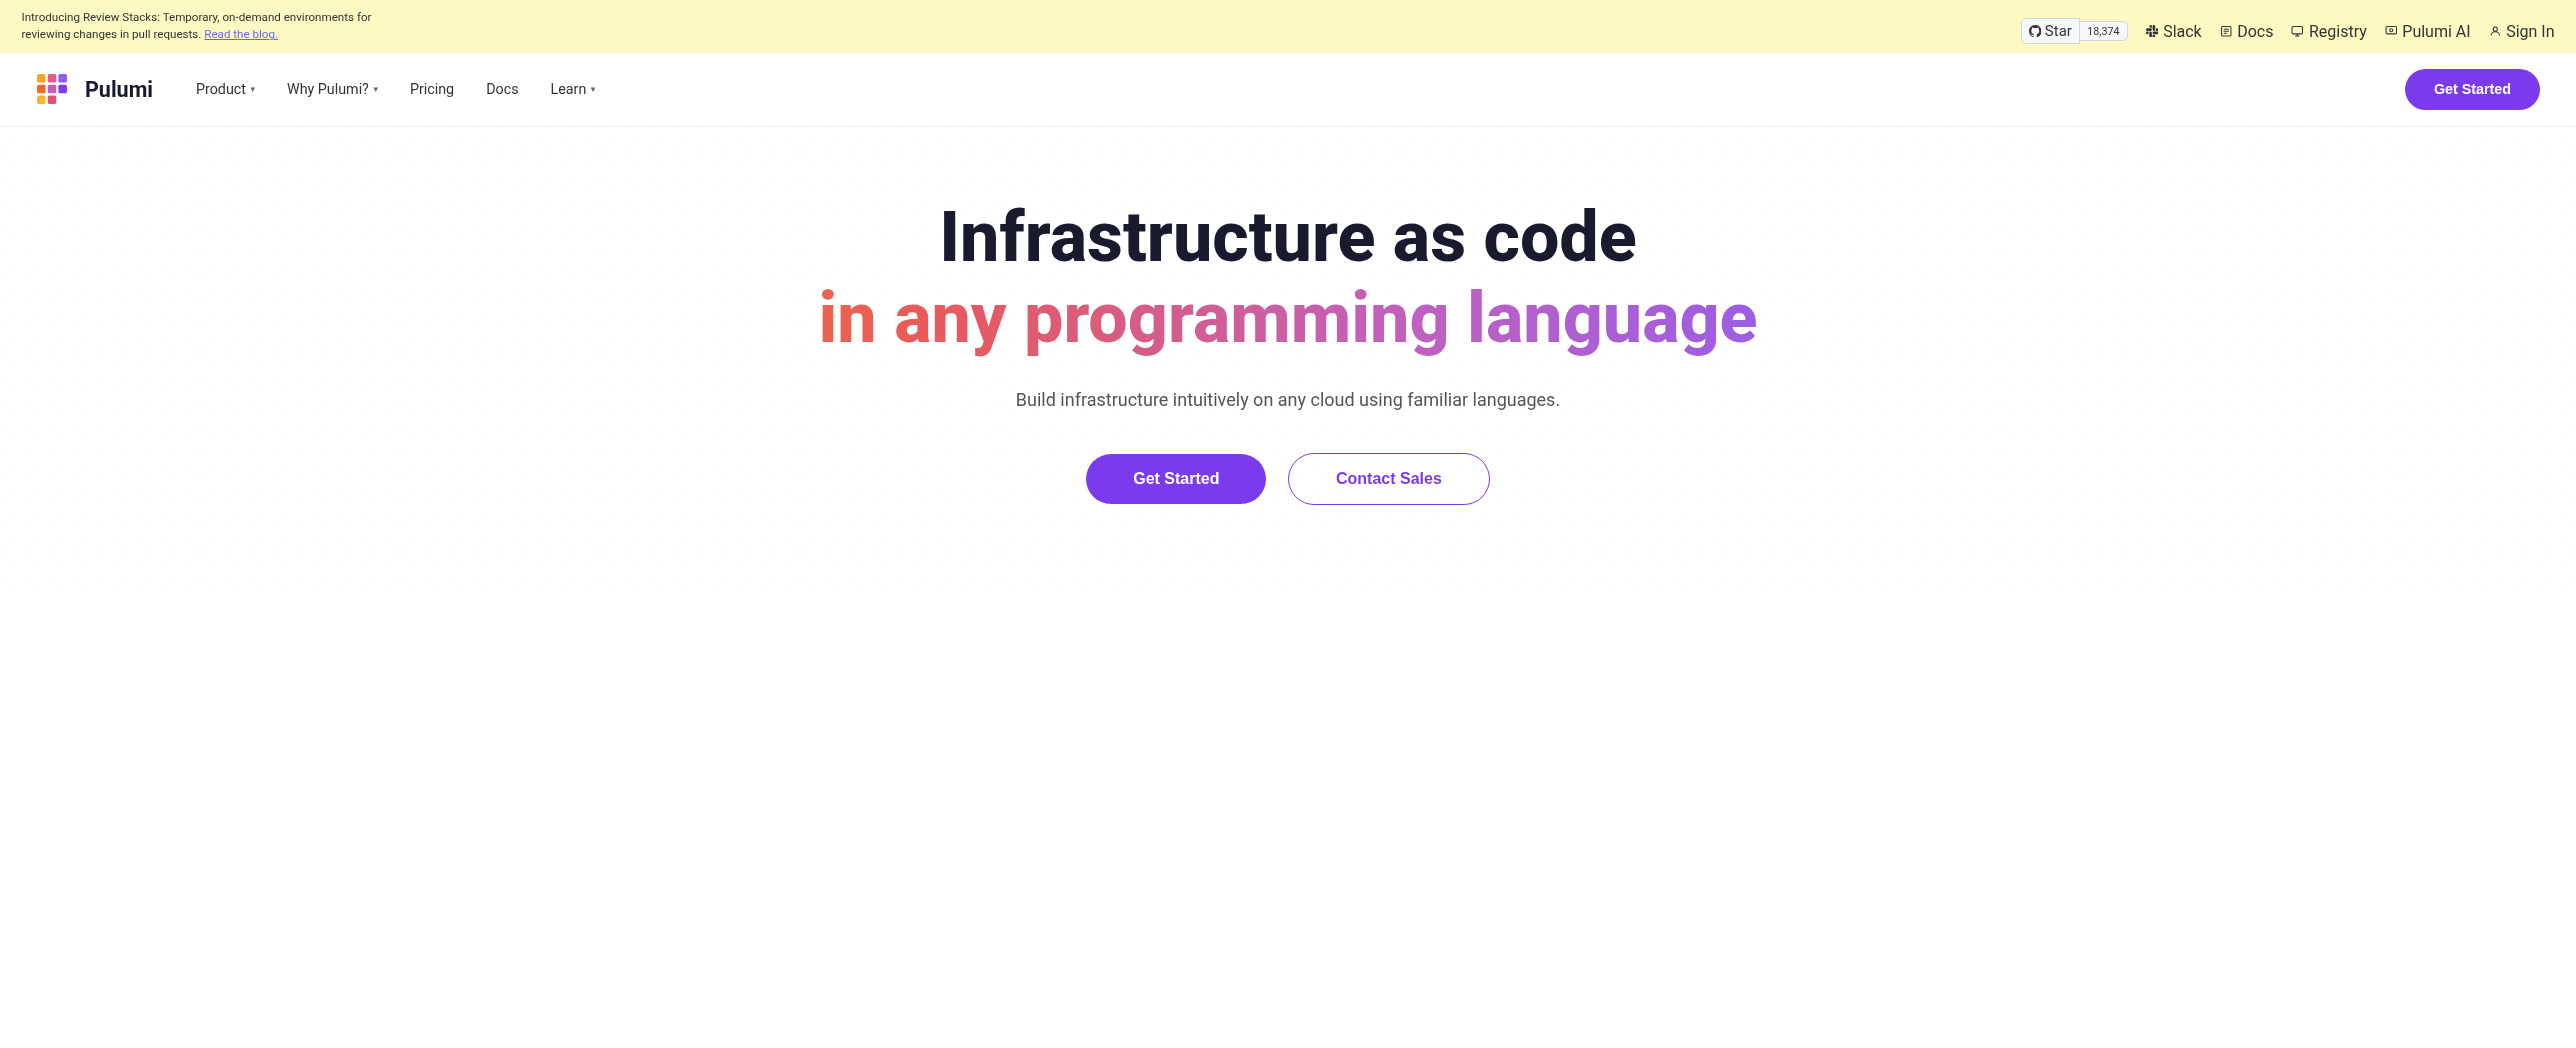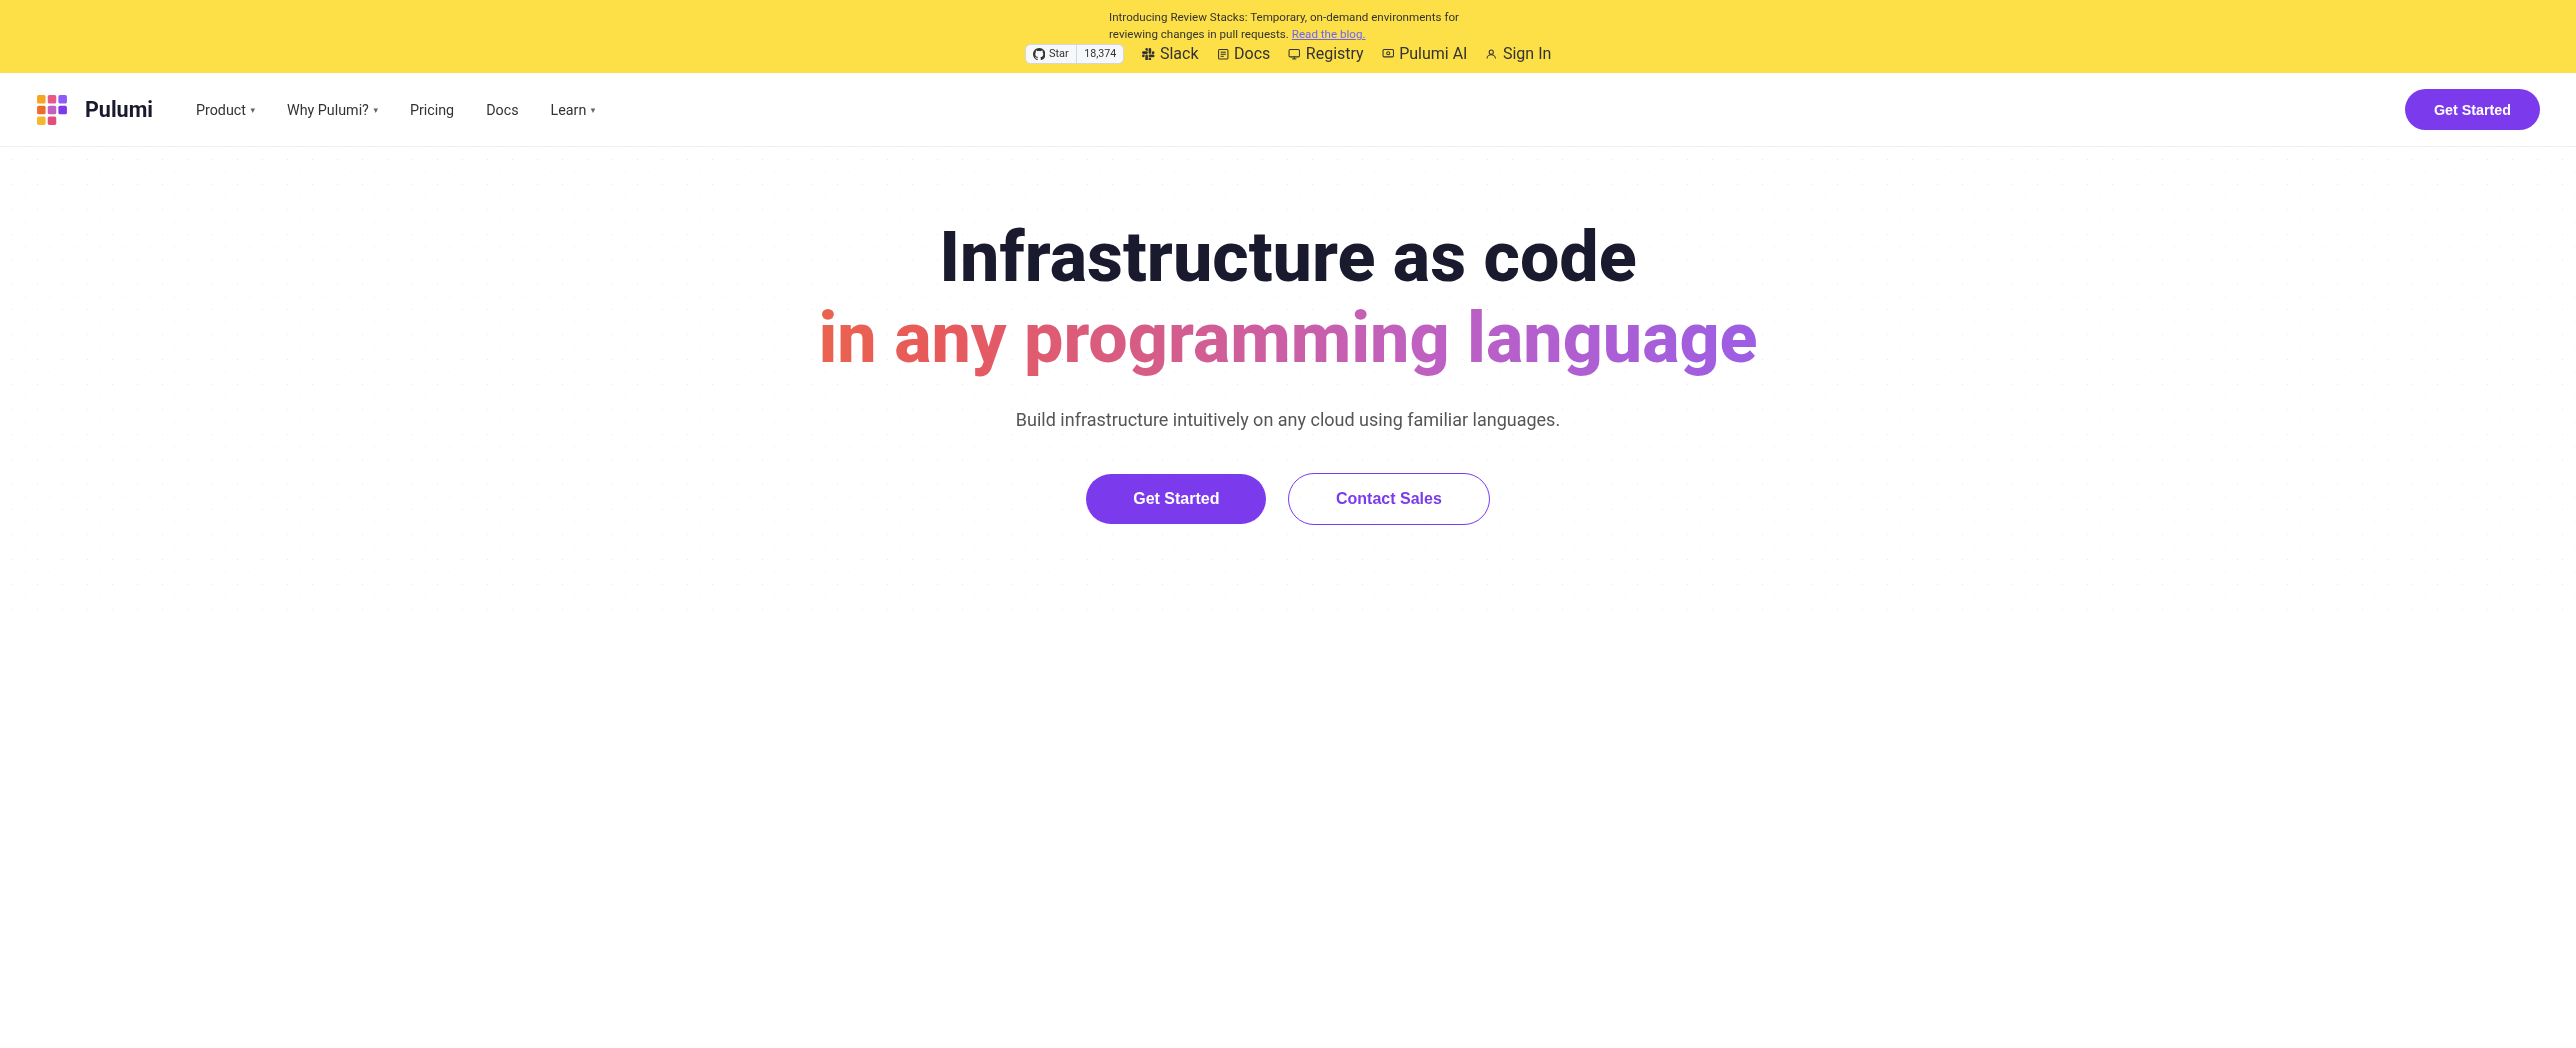--- a/index.html
+++ b/index.html
@@ -4,27 +4,26 @@
   <style>
     * { margin: 0; padding: 0; box-sizing: border-box; }
     body {
       font-family: -apple-system, BlinkMacSystemFont, 'Segoe UI', Roboto, sans-serif;
       background: #ffffff;
       overflow-x: hidden;
     }
 
     
     .announcement-bar {
-      background: #fde047;
+      background: #fef9c3;
       padding: 9px 21.5px;
       display: flex;
-      align-items: center;
+      align-items: flex-end;
       justify-content: space-between;
       border-bottom: none;
-      flex-direction: column;
     }
     .announcement-text {
       font-size: 11.6px;
       color: #333;
       max-width: 358px;
       line-height: 1.5;
     }
     .announcement-text a {
       color: #6c63ff;
       text-decoration: underline;
@@ -48,21 +47,21 @@
       align-items: center;
       gap: 0;
       font-size: 11.6px;
       cursor: pointer;
     }
     .star-btn {
       background: #f6f8fa;
       border: 0.9px solid #d0d7de;
       border-radius: 5.4px 0 0 5.4px;
       padding: 2.7px 7.2px;
-      font-size: 11px;
+      font-size: 15px;
       color: #333;
       display: flex;
       align-items: center;
       gap: 3.6px;
     }
     .star-count {
       background: #f6f8fa;
       border: 0.9px solid #d0d7de;
       border-left: none;
       border-radius: 0 5.4px 5.4px 0;

